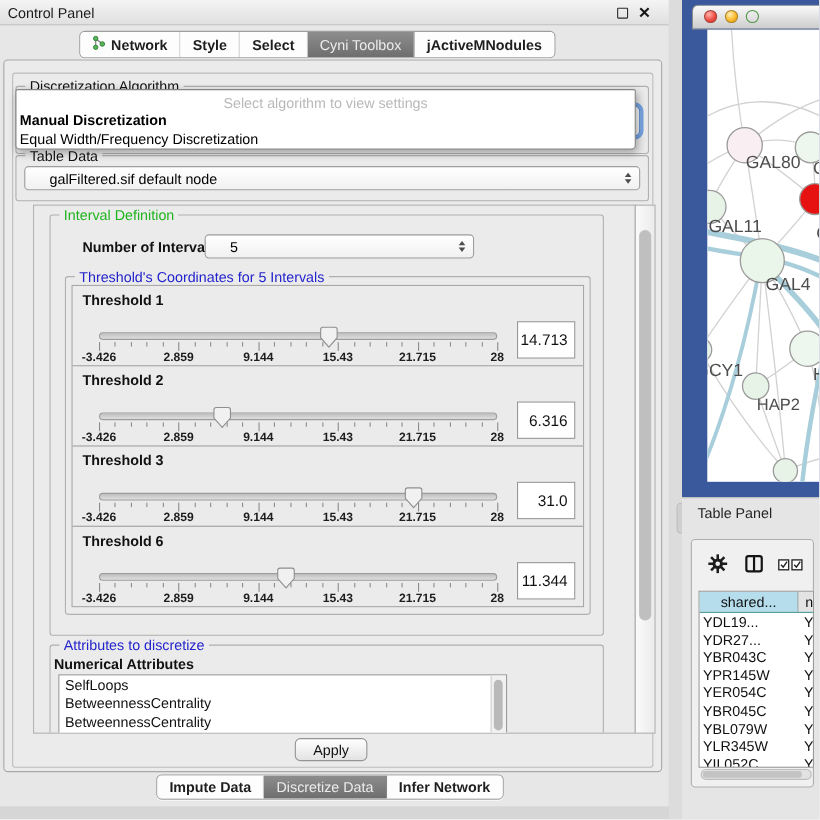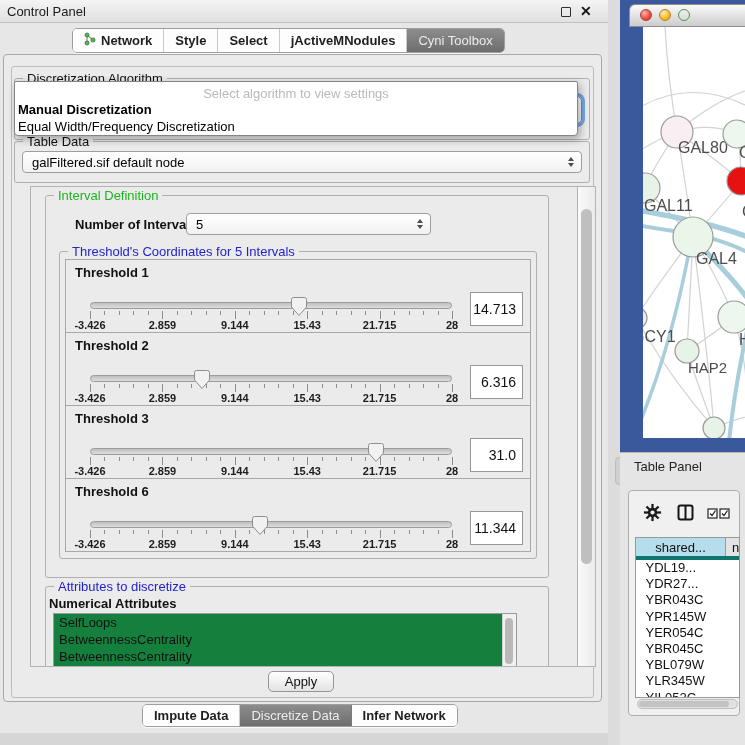--- a/index.html
+++ b/index.html
@@ -22,21 +22,21 @@
   .tabbar-bottom{left:142px;top:704px;height:21px;}
 
   .outer-panel{left:3px;top:54px;width:599px;height:648px;background:#ebebeb;border:1px solid #a8a8a8;border-radius:4px;box-sizing:border-box;}
   .inner-frame{left:11px;top:66px;width:583px;height:632px;background:#ebebeb;border:1px solid #bdbdbd;border-radius:3px;box-sizing:border-box;}
 
   .groupbox{border:1px solid #b0b0b0;border-radius:3px;box-sizing:border-box;}
   .group-label{position:absolute;top:-8px;left:8px;background:#ebebeb;padding:0 4px;font-size:13px;white-space:nowrap;}
   .lbl-green{color:#1fb41f;}
   .lbl-blue{color:#2323cc;}
 
-  .combo{background:linear-gradient(#ffffff,#f1f1f1);border:1px solid #9f9f9f;border-radius:4px;box-sizing:border-box;display:flex;align-items:center;padding:0 9px;font-size:13px;color:#000;}
+  .combo{background:linear-gradient(#ffffff,#f1f1f1);border:1px solid #9f9f9f;border-radius:4px;box-sizing:border-box;display:flex;align-items:center;padding:0 22px;font-size:13px;color:#000;}
   .combo .arrows{position:absolute;right:7px;top:50%;transform:translateY(-50%);display:flex;flex-direction:column;gap:2px;}
   .arr-up{width:0;height:0;border-left:3.5px solid transparent;border-right:3.5px solid transparent;border-bottom:4px solid #4c4c4c;}
   .arr-dn{width:0;height:0;border-left:3.5px solid transparent;border-right:3.5px solid transparent;border-top:4px solid #4c4c4c;}
   .combo-focus{box-shadow:0 0 0 3px rgba(98,152,228,.85);border-color:#5b8fd4;border-radius:5px;}
 
   .popup{left:14px;top:81px;width:564px;height:55px;background:#fff;border:1px solid #858585;border-radius:2px 2px 4px 4px;box-shadow:2px 3px 8px rgba(0,0,0,.32);z-index:40;padding-top:4px;box-sizing:border-box;}
   .popup-placeholder{text-align:center;color:#b9b9b9;font-size:13px;line-height:15px;}
   .popup-item{font-size:13px;line-height:17px;padding-left:3px;color:#000;}
   .popup-item.sel{font-weight:bold;}
 
@@ -48,21 +48,21 @@
   .th-name{position:absolute;left:9px;top:5px;font-weight:bold;font-size:13px;}
   .slider{position:absolute;left:24px;top:36px;width:362px;height:38px;}
   .track{position:absolute;left:0;right:0;top:6px;height:5px;border:1px solid #9c9c9c;border-radius:4px;background:linear-gradient(#bfbfbf,#dedede);}
   .thumb-sl{position:absolute;top:0;width:18px;height:21px;}
   .ticks{position:absolute;left:0;right:0;top:15px;height:8px;}
   .ticks i{position:absolute;width:1px;background:#8c8c8c;top:0;}
   .tick-labels{position:absolute;left:0;right:0;top:23px;height:12px;}
   .tick-labels b{position:absolute;transform:translateX(-50%);font-size:11px;font-weight:bold;color:#1d1d1d;white-space:nowrap;}
   .th-value{position:absolute;right:7px;top:32px;width:53px;height:34px;background:#fff;border:1px solid #979797;box-sizing:border-box;display:flex;align-items:center;justify-content:flex-end;padding-right:6px;font-size:14px;}
 
-  .attr-list{left:52px;top:612px;width:464px;height:55px;background:#15803d;border:1px solid #9a9a9a;box-sizing:border-box;overflow:hidden;}
+  .attr-list{left:52px;top:612px;width:408px;height:55px;background:#ffffff;border:1px solid #9a9a9a;box-sizing:border-box;overflow:hidden;}
   .attr-list .row{font-size:13px;line-height:17px;padding-left:5px;}
   .attr-scroll{position:absolute;right:0;top:0;bottom:0;width:13px;background:#f1f1f1;border-left:1px solid #d0d0d0;}
   .attr-scroll .thumb{position:absolute;left:2px;top:4px;width:8px;height:46px;background:#b9b9b9;border-radius:4px;}
 
   .apply-btn{left:268px;top:671px;width:66px;height:21px;background:linear-gradient(#ffffff,#e3e3e3);border:1px solid #959595;border-radius:5px;box-sizing:border-box;display:flex;align-items:center;justify-content:center;font-size:13px;color:#111;}
 
   
   .gap-strip{left:608px;top:0;width:12px;height:745px;background:#dcdcdc;}
   .divider-handle{left:615px;top:457px;width:9px;height:28px;background:#d0d0d0;border:1px solid #bdbdbd;border-radius:4px;box-sizing:border-box;}
 
@@ -72,24 +72,24 @@
   .light.red{left:640px;background:radial-gradient(circle at 35% 30%,#ffb3ab,#ef5146 55%,#c4281e);border:1px solid #a8423a;}
   .light.yellow{left:659px;background:radial-gradient(circle at 35% 30%,#ffeebb,#fcbb2d 55%,#d99712);border:1px solid #ad8326;}
   .light.green{left:678px;background:radial-gradient(circle at 35% 30%,#d9f6c9,#36c84b 55%,#1da233;);border:1px solid #53944a;}
   .net-canvas{left:643px;top:27px;width:102px;height:411px;background:#fff;overflow:hidden;}
 
   .tp-region{left:620px;top:452px;width:125px;height:293px;background:#e5e5e5;border-top:1px solid #b8b8b8;box-sizing:border-box;}
   .tp-title{left:634px;top:459px;font-size:13px;color:#232323;}
   .tp-panel{left:628px;top:490px;width:112px;height:226px;background:#f0f0f0;border:1px solid #aeaeae;border-radius:4px;box-sizing:border-box;}
   .tp-toolbar-icon{position:absolute;}
   .tp-table{left:635px;top:537px;width:105px;height:161px;background:#fff;border:1px solid #999;box-sizing:border-box;overflow:hidden;}
-  .tp-header{display:flex;height:18px;border-bottom:4px solid #0f766e;font-size:13px;}
+  .tp-header{display:flex;height:18px;border-bottom:1px solid #0f766e;font-size:13px;}
   .tp-header .h1{width:90px;background:#b5ddec;border-right:1px solid #9a9a9a;display:flex;align-items:center;justify-content:center;box-sizing:border-box;}
   .tp-header .h2{flex:1;background:#e3e3e3;display:flex;align-items:center;padding-left:6px;overflow:hidden;}
-  .tp-row{display:flex;height:16.2px;font-size:13px;align-items:center;flex-direction:column;}
+  .tp-row{display:flex;height:16.2px;font-size:13px;align-items:center;}
   .tp-row .c1{width:90px;padding-left:3px;box-sizing:border-box;overflow:hidden;white-space:nowrap;}
   .tp-row .c2{flex:1;padding-left:5px;overflow:hidden;white-space:nowrap;}
   .tp-hscroll{left:637px;top:699px;width:101px;height:10px;background:#e2e2e2;border:1px solid #bdbdbd;border-radius:5px;box-sizing:border-box;}
   .tp-hscroll .thumb{position:absolute;left:1px;top:1px;width:90px;height:6px;background:#c3c3c3;border-radius:4px;}
 </style>
 </head>
 <body>
 
 <div class="screen">
 
@@ -110,25 +110,25 @@
             <circle cx="9" cy="8" r="2.1" fill="#57b557" stroke="#2e7d32" stroke-width="0.8"></circle>
           </svg></span>
         <span>Network</span>
       </div>
       <div class="tab">
         <span>Style</span>
       </div>
       <div class="tab">
         <span>Select</span>
       </div>
+      <div class="tab selected">
+        <span>Cyni Toolbox</span>
+      </div>
       <div class="tab">
         <span>jActiveMNodules</span>
-      </div>
-      <div class="tab selected">
-        <span>Cyni Toolbox</span>
       </div>
     </div>
 
   <div class="abs outer-panel"></div>
   <div class="abs inner-frame"></div>
 
   <div class="abs groupbox" style="left:14px;top:78px;width:576px;height:62px;">
     <span class="group-label">Discretization Algorithm</span>
   </div>
   <div class="abs combo combo-focus" style="left:22px;top:96px;width:560px;height:28px;">

